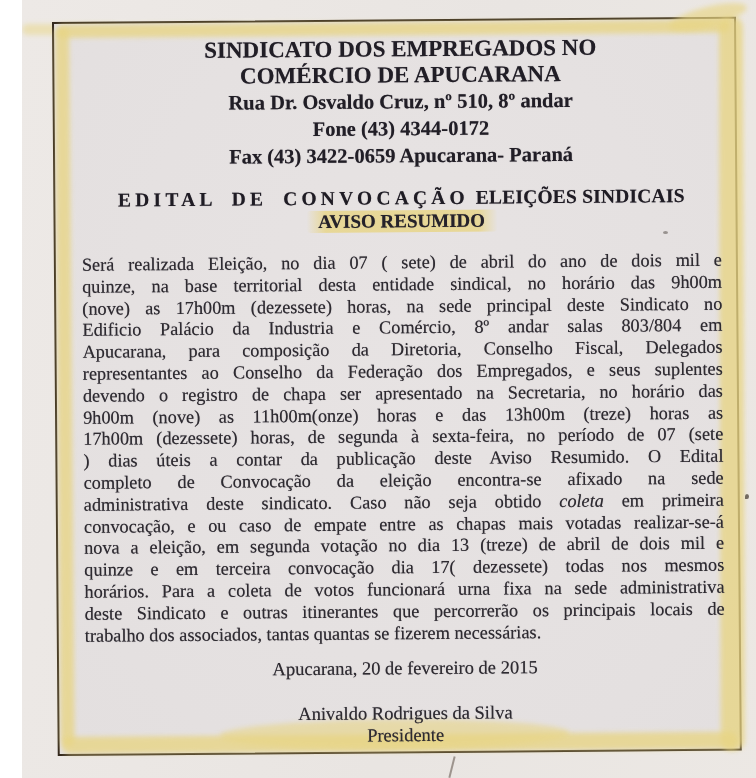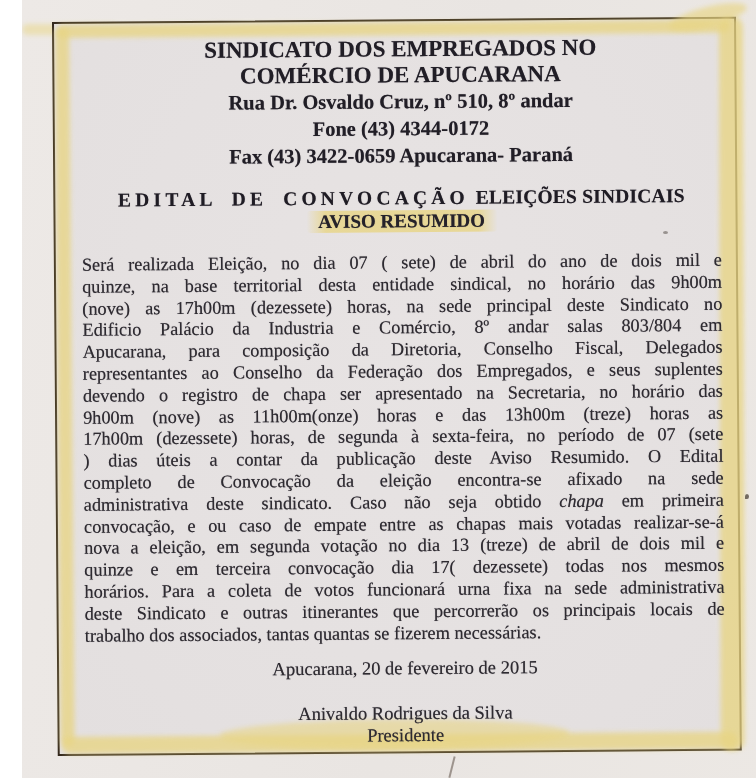--- a/index.html
+++ b/index.html
@@ -138,21 +138,21 @@
           <div class="body-line">quinze, na base territorial desta entidade sindical, no horário das 9h00m</div>
           <div class="body-line">(nove) as 17h00m (dezessete) horas, na sede principal deste Sindicato no</div>
           <div class="body-line">Edificio Palácio da Industria e Comércio, 8º andar salas 803/804 em</div>
           <div class="body-line">Apucarana, para composição da Diretoria, Conselho Fiscal, Delegados</div>
           <div class="body-line">representantes ao Conselho da Federação dos Empregados, e seus suplentes</div>
           <div class="body-line">devendo o registro de chapa ser apresentado na Secretaria, no horário das</div>
           <div class="body-line">9h00m (nove) as 11h00m(onze) horas e das 13h00m (treze) horas as</div>
           <div class="body-line">17h00m (dezessete) horas, de segunda à sexta-feira, no período de 07 (sete</div>
           <div class="body-line">) dias úteis a contar da publicação deste Aviso Resumido. O Edital</div>
           <div class="body-line">completo de Convocação da eleição encontra-se afixado na sede</div>
-          <div class="body-line">administrativa deste sindicato. Caso não seja obtido <i>chapa</i> em primeira</div>
+          <div class="body-line">administrativa deste sindicato. Caso não seja obtido <i>coleta</i> em primeira</div>
           <div class="body-line">convocação, e ou caso de empate entre as chapas mais votadas realizar-se-á</div>
           <div class="body-line">nova a eleição, em segunda votação no dia 13 (treze) de abril de dois mil e</div>
           <div class="body-line">quinze e em terceira convocação dia 17( dezessete) todas nos mesmos</div>
           <div class="body-line">horários. Para a coleta de votos funcionará urna fixa na sede administrativa</div>
           <div class="body-line">deste Sindicato e outras itinerantes que percorrerão os principais locais de</div>
           <div class="body-line">trabalho dos associados, tantas quantas se fizerem necessárias.</div>
         </div>
 
       <div class="date-line center">Apucarana, 20 de fevereiro de 2015</div>
 

